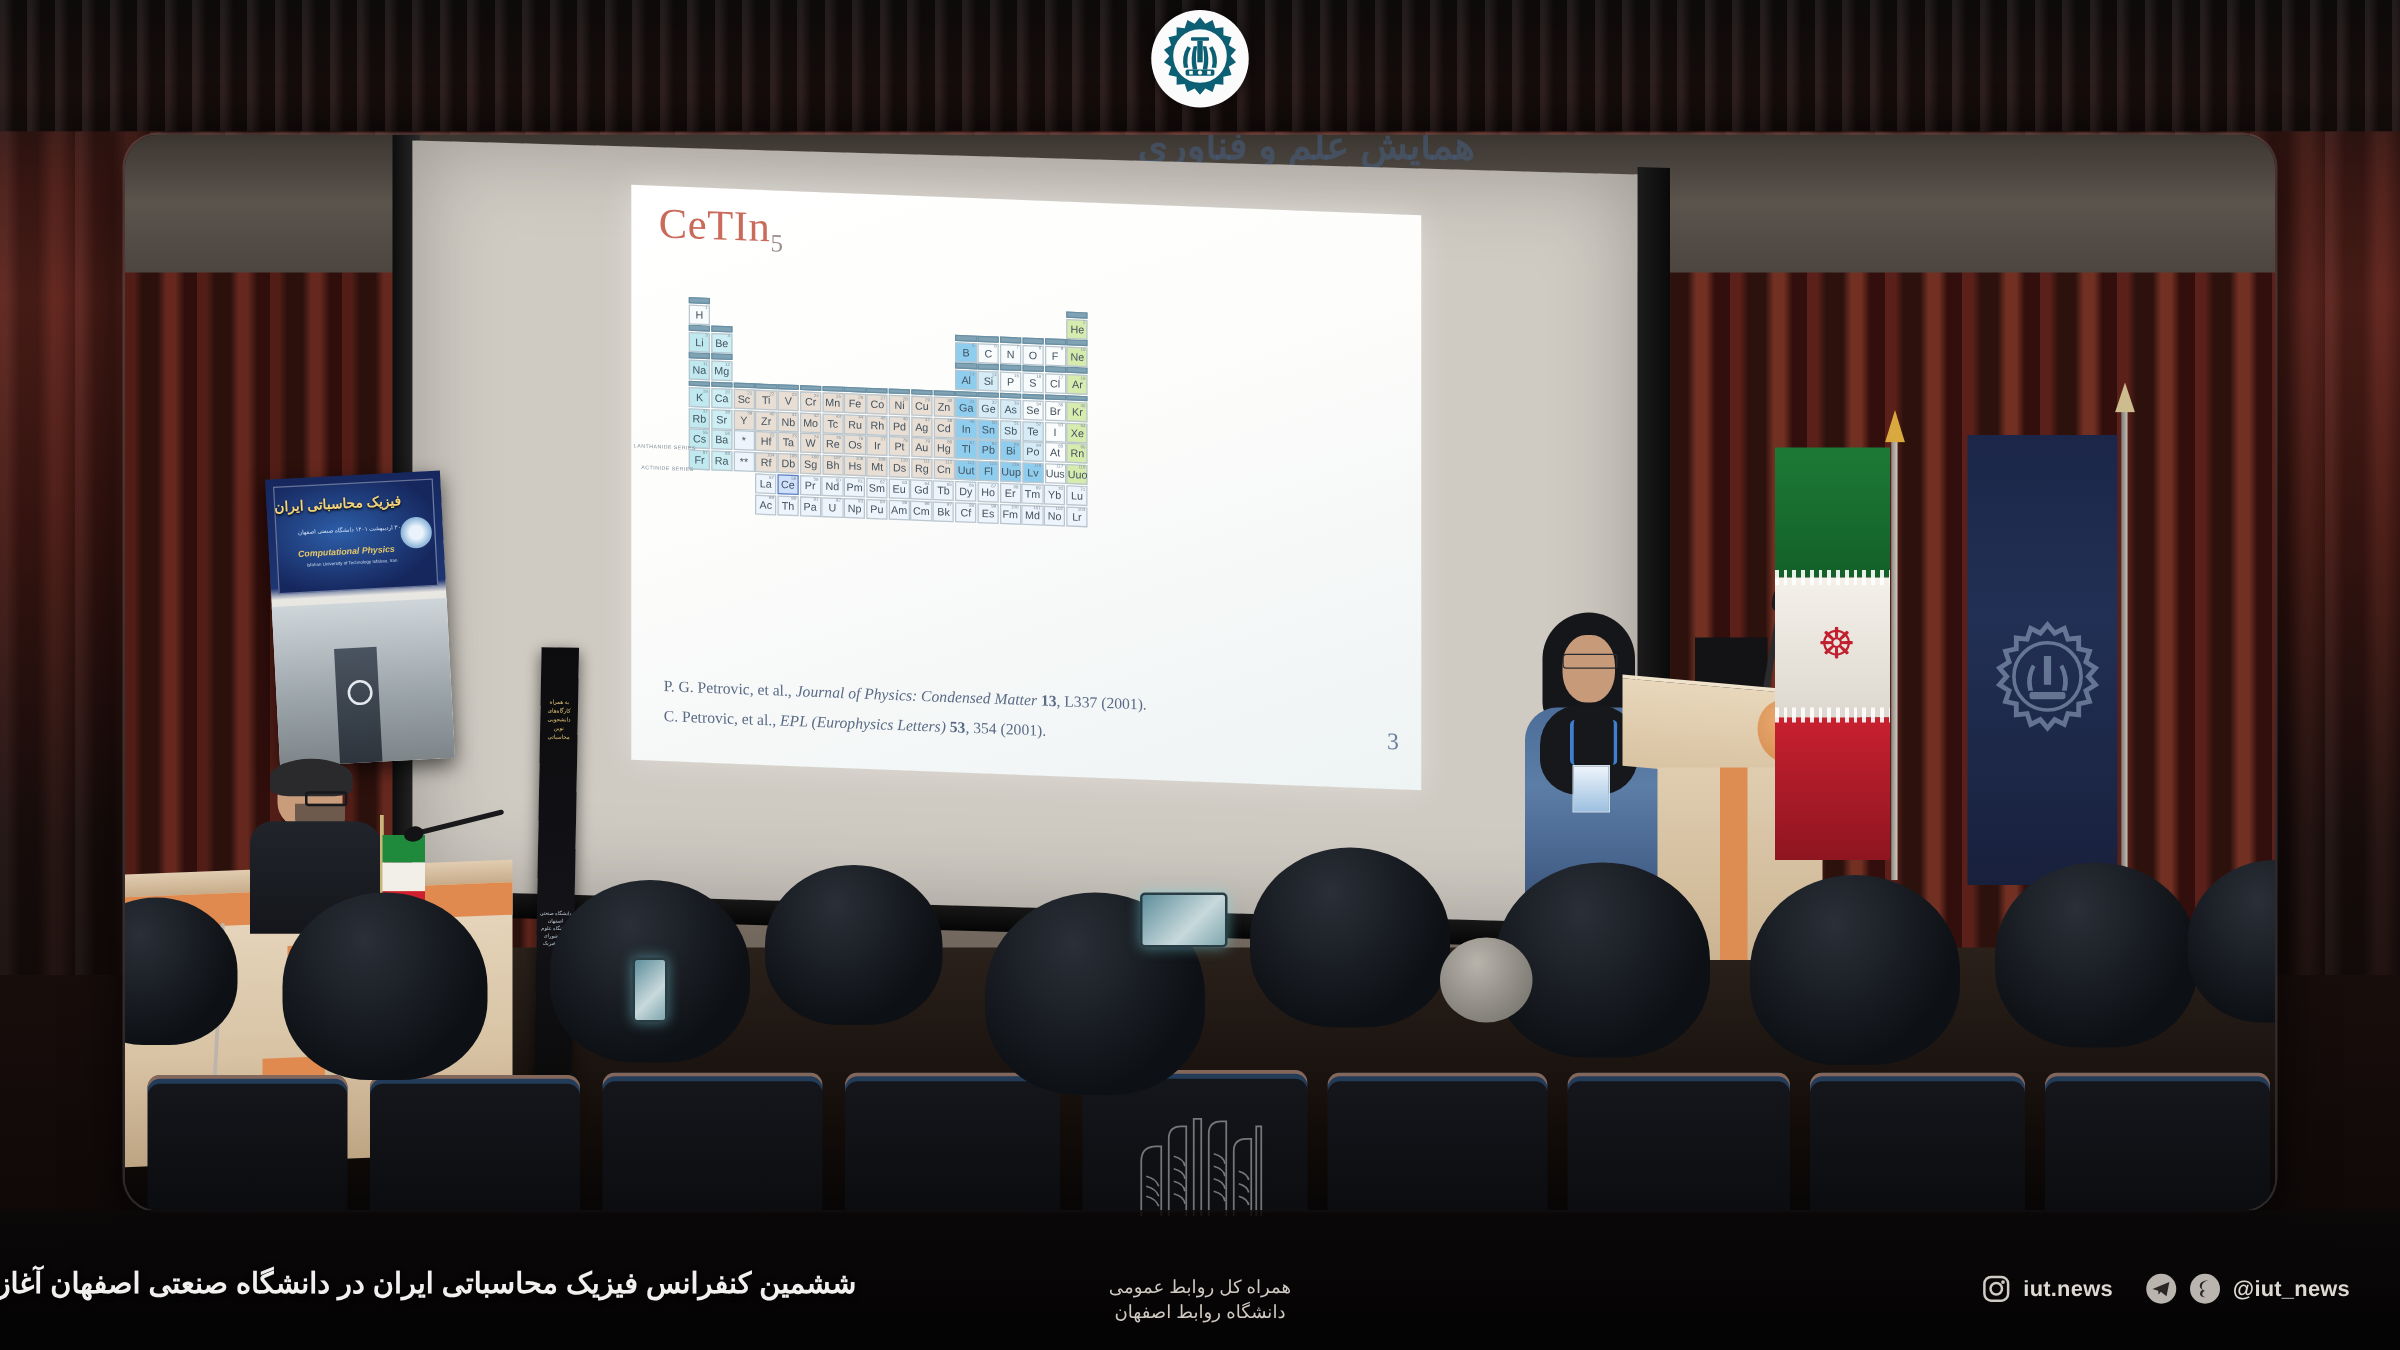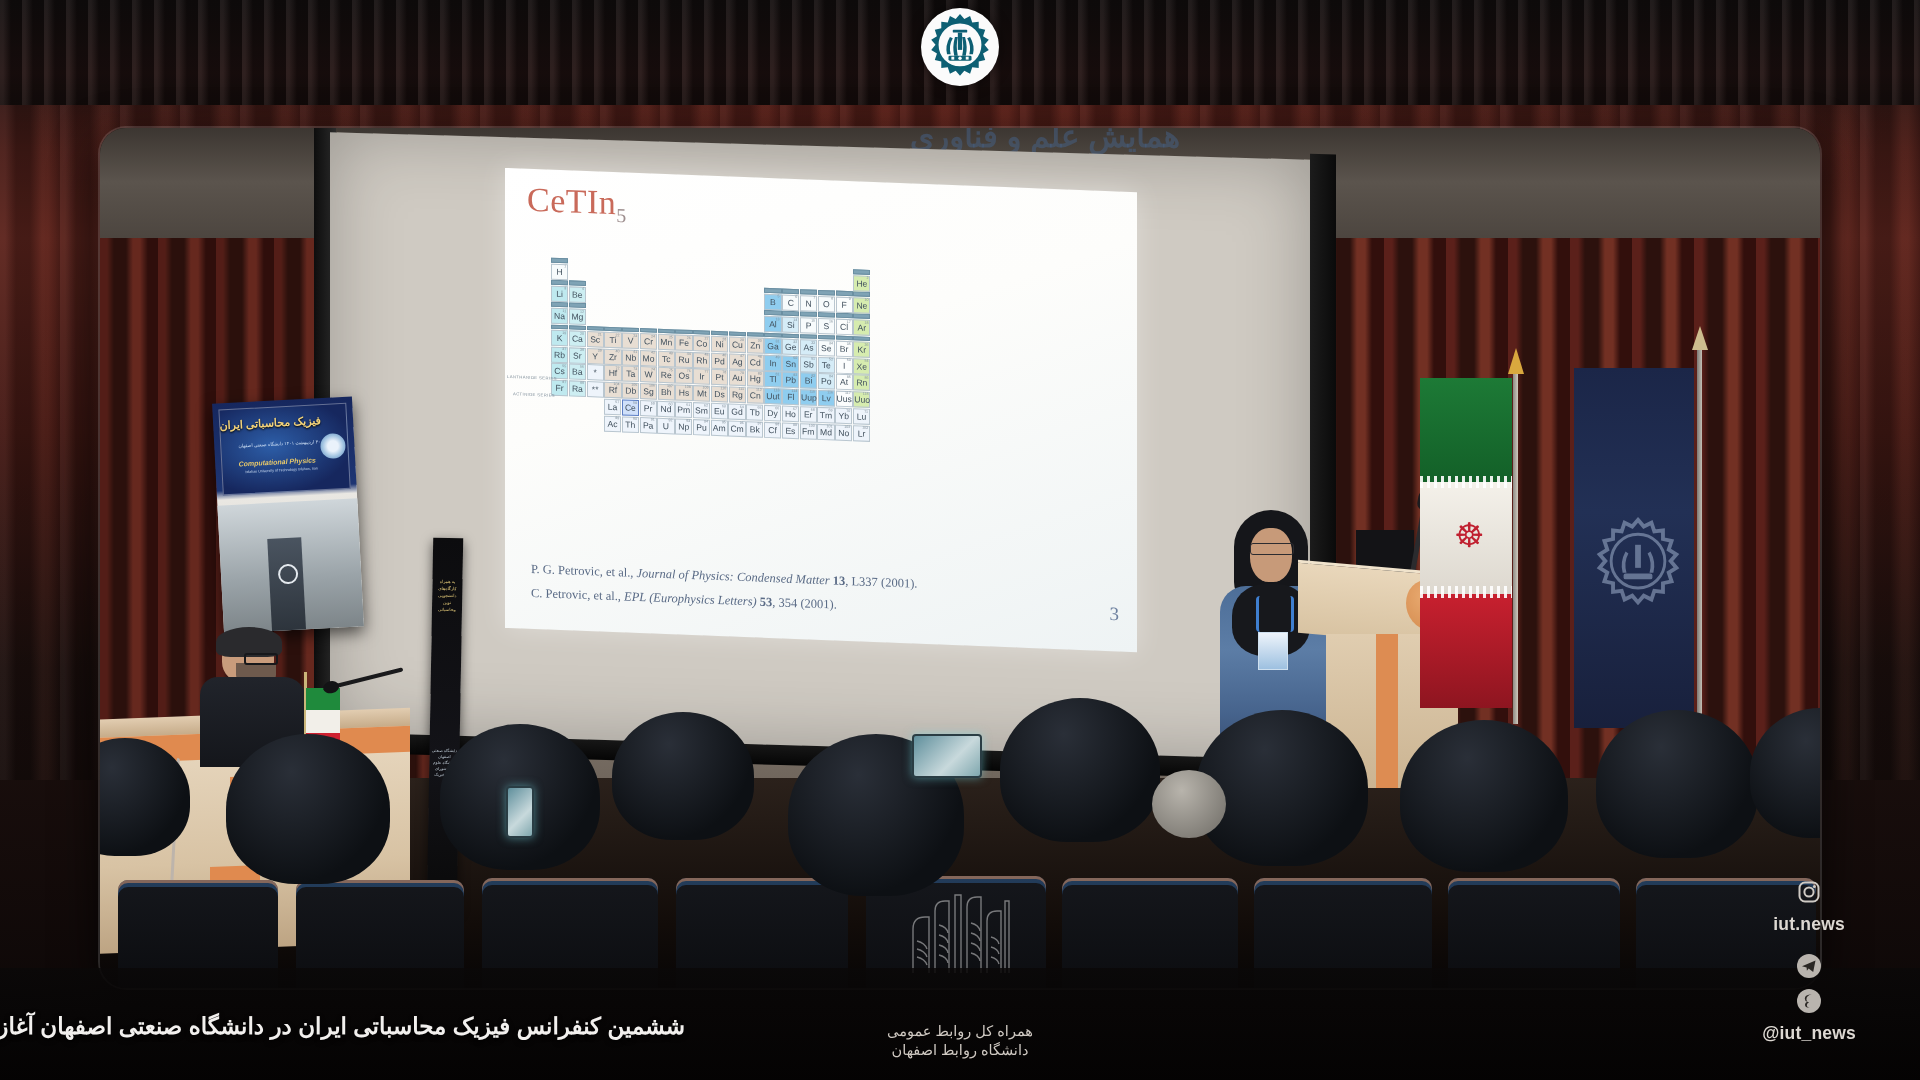--- a/index.html
+++ b/index.html
@@ -32,21 +32,21 @@
   .iut-logo{position:absolute;left:50%;top:8px;transform:translateX(-50%);
     width:78px;height:78px;border-radius:50%;
     background:#fbfbfb;display:flex;align-items:center;justify-content:center;
     box-shadow:0 0 14px rgba(0,0,0,.55);z-index:40;}
   .iut-logo svg{width:72px;height:72px;display:block;}
 
   
   .photo{position:absolute;left:100px;top:108px;width:1720px;height:860px;
     border-radius:26px;overflow:hidden;
     box-shadow:0 0 0 2px rgba(255,255,255,.14), 0 14px 46px rgba(0,0,0,.75);
-    background:#140d0c;margin-top:20px;}
+    background:#140d0c;}
   .photo .inner{position:absolute;inset:0;}
 
   
   .p-bg{position:absolute;inset:0;
     background:
       linear-gradient(180deg,#2d2520 0%,#3a302a 9%,#56241c 16%,#6b2a20 26%,#5a2319 44%,#2d1712 62%,#120b09 82%,#060404 100%);}
   .p-wall{position:absolute;left:0;right:0;top:0;height:120px;
     background:linear-gradient(180deg,#3c3631 0%,#5b544d 45%,#4a433d 100%);}
   .p-wall-text{position:absolute;right:640px;top:-10px;font-size:31px;font-weight:bold;
     color:rgba(70,95,130,.55);direction:rtl;letter-spacing:1px;}
@@ -256,21 +256,21 @@
     font-size:23px;color:#f2f0ee;white-space:nowrap;font-weight:bold;
     text-shadow:0 2px 5px rgba(0,0,0,.9);}
   .f-center{position:absolute;left:50%;transform:translateX(-50%);bottom:22px;
     text-align:center;direction:rtl;}
   .f-center .l1{font-size:14.5px;color:#cfc9c2;letter-spacing:.5px;}
   .f-center .l2{font-size:14.5px;color:#cfc9c2;letter-spacing:.5px;margin-top:3px;}
   .wm{position:absolute;left:50%;transform:translateX(-50%);bottom:104px;
     width:110px;height:95px;opacity:.5;z-index:29;}
   .wm svg{width:110px;height:95px;}
 
-  .socials{position:absolute;right:64px;bottom:36px;display:flex;align-items:center;gap:9px;flex-direction:column;}
+  .socials{position:absolute;right:40px;bottom:36px;display:flex;align-items:center;gap:9px;}
   .socials .ico{width:26px;height:26px;display:flex;align-items:center;justify-content:center;}
   .socials .lbl{font-size:17.5px;color:#ddd8d2;font-weight:bold;letter-spacing:.2px;}
   .socials .gap{width:8px;}
 </style>
 </head>
 <body>
 
 <div id="stage">
 
   <div class="hall">

